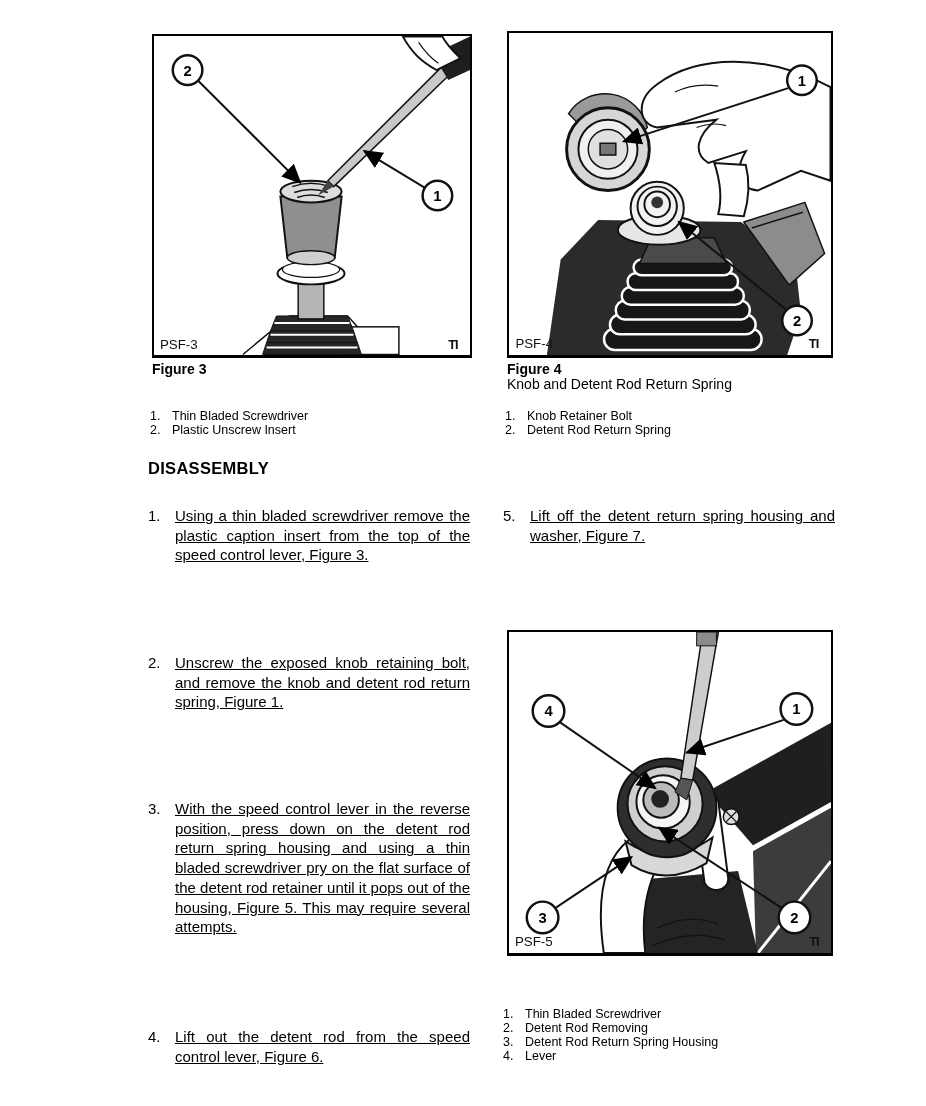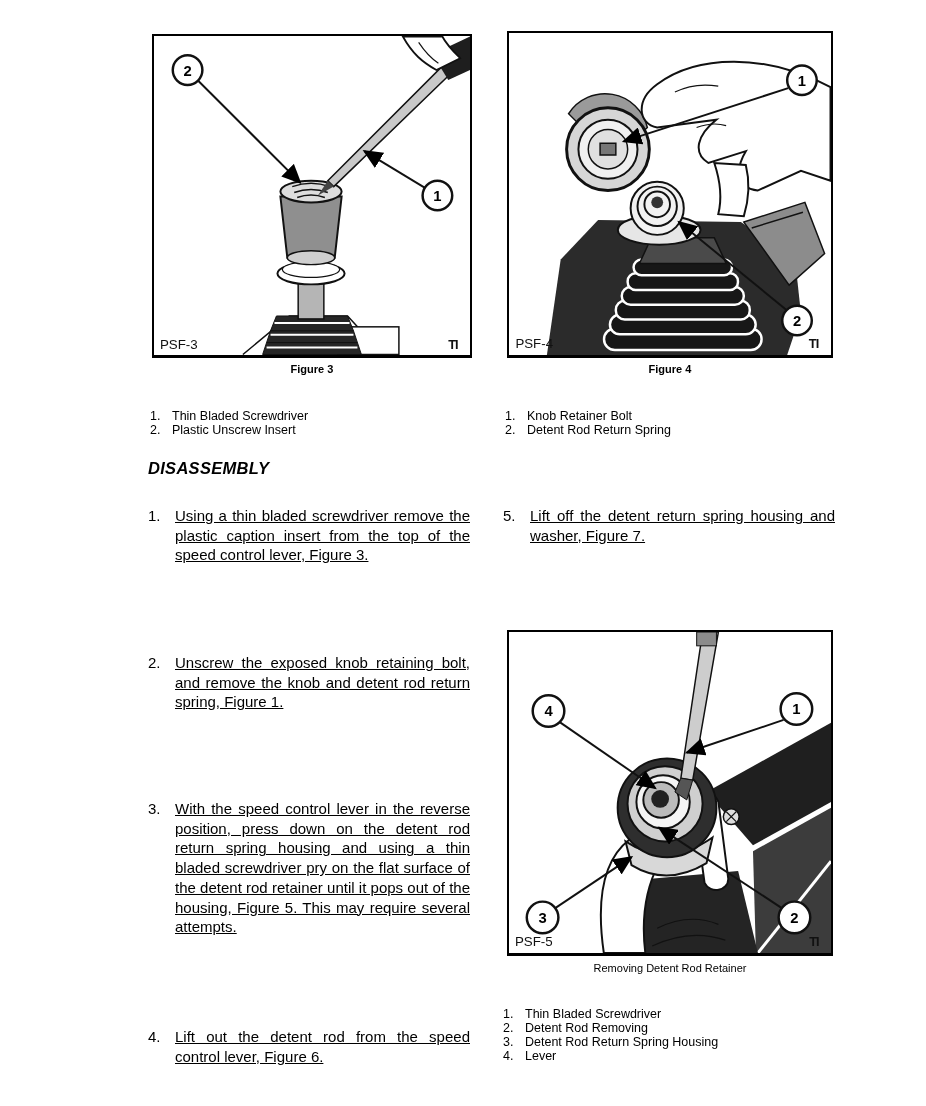--- a/index.html
+++ b/index.html
@@ -9,21 +9,21 @@
   }
   .figbox{
     position:absolute;background:#fff;border:2px solid #000;border-bottom-width:3px;
     box-sizing:border-box;
   }
   .figbox svg{display:block;width:100%;height:100%;}
   svg text{font-family:"Liberation Sans",sans-serif;}
   .callout-num{font-size:15px;font-weight:bold;fill:#000;}
   .photo-label{font-size:13.5px;fill:#111;}
   .artist-mark{font-size:13px;font-weight:bold;fill:#111;letter-spacing:-1px;}
-  .figcap{position:absolute;text-align:center;font-size:11px;line-height:15px;}
+  .figcap{position:absolute;font-size:14px;line-height:15px;}
   .figcap .t{font-weight:bold;}
   .legend{position:absolute;font-size:12.5px;line-height:14px;}
   .lr{display:flex;}
   .ln{width:22px;flex:none;}
   .heading{position:absolute;font-size:16.5px;font-weight:bold;letter-spacing:.3px;}
   .step{position:absolute;font-size:15px;line-height:19.7px;}
   .sn{position:absolute;left:0;top:0;}
   .st{margin-left:27px;text-align:justify;text-decoration:underline;}
 </style>
 </head>
@@ -146,20 +146,21 @@
       <text class="photo-label" x="6" y="320">PSF-4</text>
       <text class="artist-mark" x="304" y="320">TI</text>
     </svg>
   </div>
 
   <div class="figcap" style="left:152px;top:362px;width:320px;">
     <div class="t">Figure 3</div>
   </div>
   <div class="figcap" style="left:507px;top:362px;width:326px;">
     <div class="t">Figure 4</div>
+    <div>Knob and Detent Rod Return Spring</div>
   </div>
 
   <div class="legend" style="left:150px;top:409px;">
     <div class="lr">
       <span class="ln">1.</span>
       <span>Thin Bladed Screwdriver</span>
     </div>
     <div class="lr">
       <span class="ln">2.</span>
       <span>Plastic Unscrew Insert</span>
@@ -169,21 +170,21 @@
     <div class="lr">
       <span class="ln">1.</span>
       <span>Knob Retainer Bolt</span>
     </div>
     <div class="lr">
       <span class="ln">2.</span>
       <span>Detent Rod Return Spring</span>
     </div>
   </div>
 
-  <div class="heading" style="left:148px;top:459px;font-style:italic;">DISASSEMBLY</div>
+  <div class="heading" style="left:148px;top:459px;">DISASSEMBLY</div>
 
   <div class="step" style="left:148px;top:506px;width:322px;">
     <span class="sn">1.</span>
     <div class="st">Using a thin bladed screwdriver remove the plastic caption insert from the top of the speed control lever, Figure 3.</div>
   </div>
   <div class="step" style="left:148px;top:653px;width:322px;">
     <span class="sn">2.</span>
     <div class="st">Unscrew the exposed knob retaining bolt, and remove the knob and detent rod return spring, Figure 1.</div>
   </div>
   <div class="step" style="left:148px;top:799px;width:322px;">
@@ -261,21 +262,20 @@
         <line x1="277" y1="280" x2="152" y2="198" stroke="#111" stroke-width="2" marker-end="url(#arr5)"></line>
         <circle cx="289" cy="289" r="16" fill="#fff" stroke="#111" stroke-width="2.5"></circle>
         <text class="callout-num" x="289" y="294.5" text-anchor="middle">2</text>
       </g>
       <text class="photo-label" x="6" y="318" fill="#fff" style="paint-order:stroke">PSF-5</text>
       <text class="artist-mark" x="304" y="318">TI</text>
     </svg>
   </div>
 
   <div class="figcap" style="left:507px;top:961px;width:326px;">
-    <div>Removing Detent Rod Retainer</div>
   </div>
   <div class="legend" style="left:503px;top:1007px;">
     <div class="lr">
       <span class="ln">1.</span>
       <span>Thin Bladed Screwdriver</span>
     </div>
     <div class="lr">
       <span class="ln">2.</span>
       <span>Detent Rod Removing</span>
     </div>

